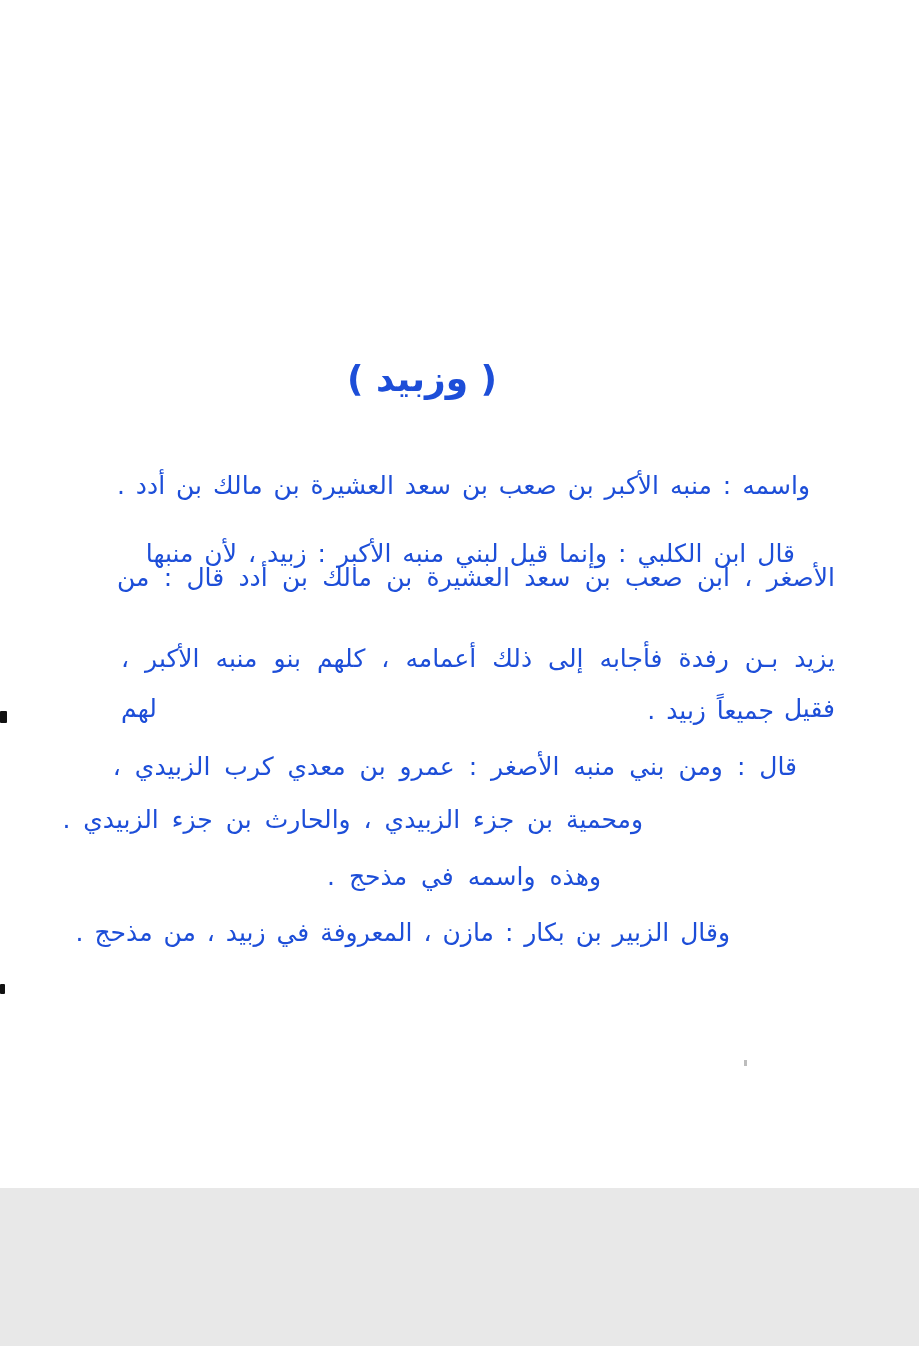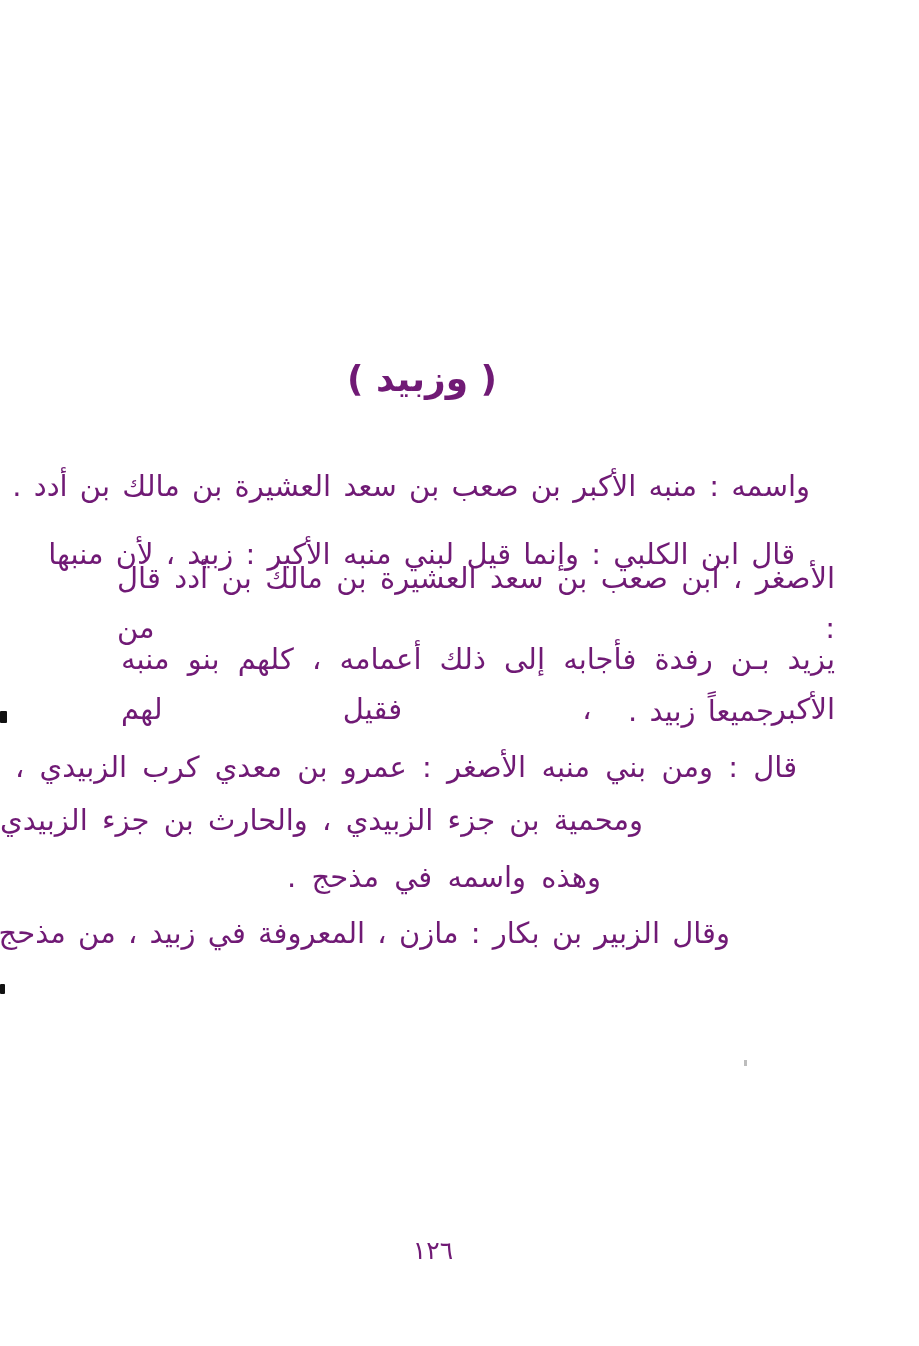--- a/index.html
+++ b/index.html
@@ -1,42 +1,42 @@
 <!DOCTYPE html>
 <html lang="ar"><head>
 <meta charset="utf-8">
 <style>
   html, body { margin: 0; padding: 0; background: #e8e8e8; }
   .page {
     position: relative;
     width: 919px;
-    height: 1346px;
+    height: 1188px;
     margin: 0 auto;
     background: #ffffff;
-    color: #701a75;
+    color: #1d4ed8;
     font-family: "DejaVu Sans", sans-serif;
     overflow: hidden;
   }
   .title {
     position: absolute;
     top: 358px;
     left: 0;
     width: 844px;
     text-align: center;
     direction: rtl;
     font-size: 36px;
     font-weight: bold;
     letter-spacing: 1px;
     white-space: nowrap;
   }
   .bl {
     position: absolute;
     height: 50px;
     line-height: 50px;
-    font-size: 29px;
+    font-size: 25px;
     direction: rtl;
     white-space: nowrap;
     word-spacing: 3px;
   }
   
   .just {
     left: 85px;
     right: 84px;
     white-space: normal;
     text-align: justify;

